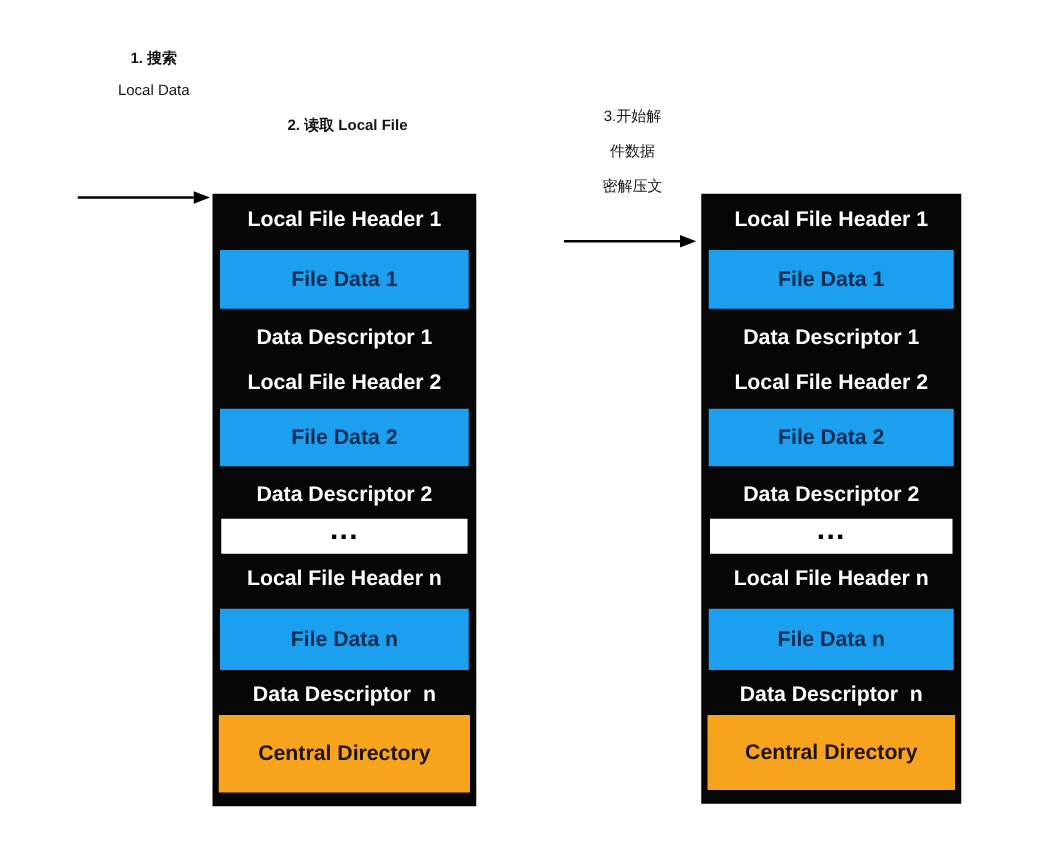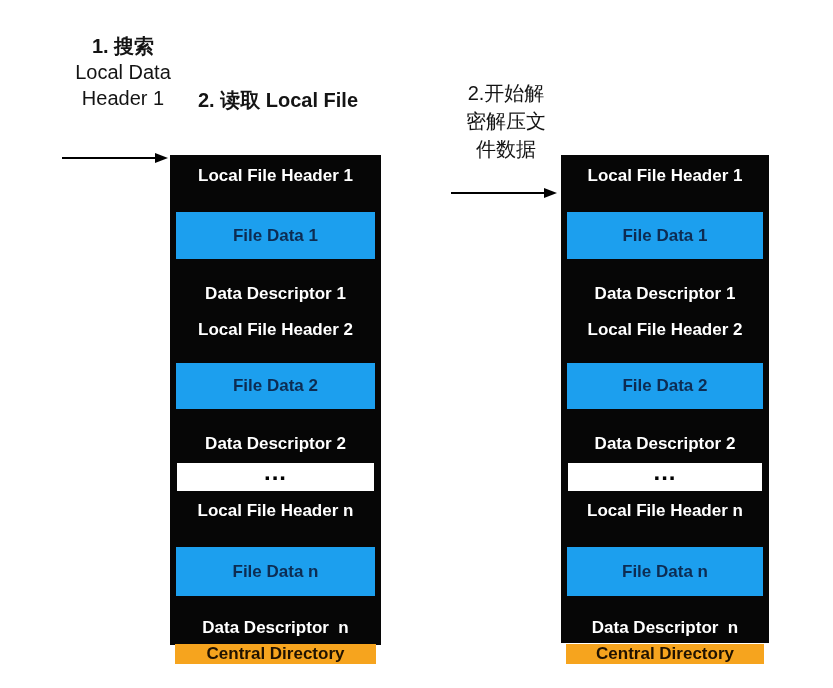--- a/index.html
+++ b/index.html
@@ -1,65 +1,64 @@
 <!DOCTYPE html>
 <html style="--block-bg: #060606; --file-data-bg: #1c9fee; --file-data-text: #0d2c52; --central-bg: #f6a41e; --central-text: #201200;"><head>
 <meta charset="utf-8">
 <style>
   html,body{margin:0;padding:0;background:#ffffff;}
   .canvas{
     position:relative;width:833px;height:688px;background:#ffffff;
     font-family:"Liberation Sans","DejaVu Sans",sans-serif;overflow:hidden;
   }
   
-  .ann{position:absolute;text-align:center;color:#141414;font-size:20px;}
+  .ann{position:absolute;text-align:center;color:#141414;font-size:12px;}
   #ann-step1{left:47px;top:33px;width:152px;line-height:26px;}
   #ann-step1 .bold{font-weight:bold;}
   #ann-step2{left:189px;top:86px;width:178px;line-height:29px;font-weight:bold;}
   #ann-step3{left:450px;top:79px;width:112px;line-height:28px;}
   .ann div{white-space:pre;}
   
   .arrow{position:absolute;}
   #arrow-step1{left:62px;top:150px;}
   #arrow-step3{left:451px;top:185px;}
   
   .stack{
     position:absolute;top:155px;display:flex;flex-direction:column;
     background:var(--block-bg,#060606);
   }
   #stack-left{left:170px;width:211px;height:490px;}
   #stack-right{left:561px;width:208px;height:488px;}
   .row{display:flex;align-items:center;justify-content:center;
        font-weight:bold;font-size:17px;flex:0 0 auto;}
   .row span{white-space:pre;}
   .row-label{color:#ffffff;}
-  .row-data{background:var(--file-data-bg,#1c9fee);color:var(--file-data-text,#0d2c52);margin:16px 6px;align-items:center;}
+  .row-data{background:var(--file-data-bg,#1c9fee);color:var(--file-data-text,#0d2c52);margin:4px 6px;align-items:center;}
   .row-ellipsis{background:#ffffff;color:#000000;margin:0 7px;font-size:24px;letter-spacing:1px;}
   .row-ellipsis span{transform:translateY(-5px);}
   .row-central{background:var(--central-bg,#f6a41e);color:var(--central-text,#201200);margin:0 5px 11px 5px;flex:1 1 auto;}
 </style>
 </head>
 <body>
 
 <div class="canvas">
 
   <div class="ann" id="ann-step1">
     <div class="bold">1. 搜索</div>
     <div>Local Data</div>
-    <div>Header 1</div>
   </div>
 
   <div class="ann" id="ann-step2">
     <div>2. 读取 Local File</div>
   </div>
 
   <div class="ann" id="ann-step3">
-    <div>2.开始解</div>
+    <div>3.开始解</div>
+    <div>件数据</div>
     <div>密解压文</div>
-    <div>件数据</div>
   </div>
 
   <svg class="arrow" id="arrow-step1" width="106" height="16">
     <line x1="0" y1="8" x2="93" y2="8" stroke="#000" stroke-width="2"></line>
     <polygon points="93,3 106,8 93,13" fill="#000"></polygon>
   </svg>
 
   <svg class="arrow" id="arrow-step3" width="106" height="16">
     <line x1="0" y1="8" x2="93" y2="8" stroke="#000" stroke-width="2"></line>
     <polygon points="93,3 106,8 93,13" fill="#000"></polygon>

